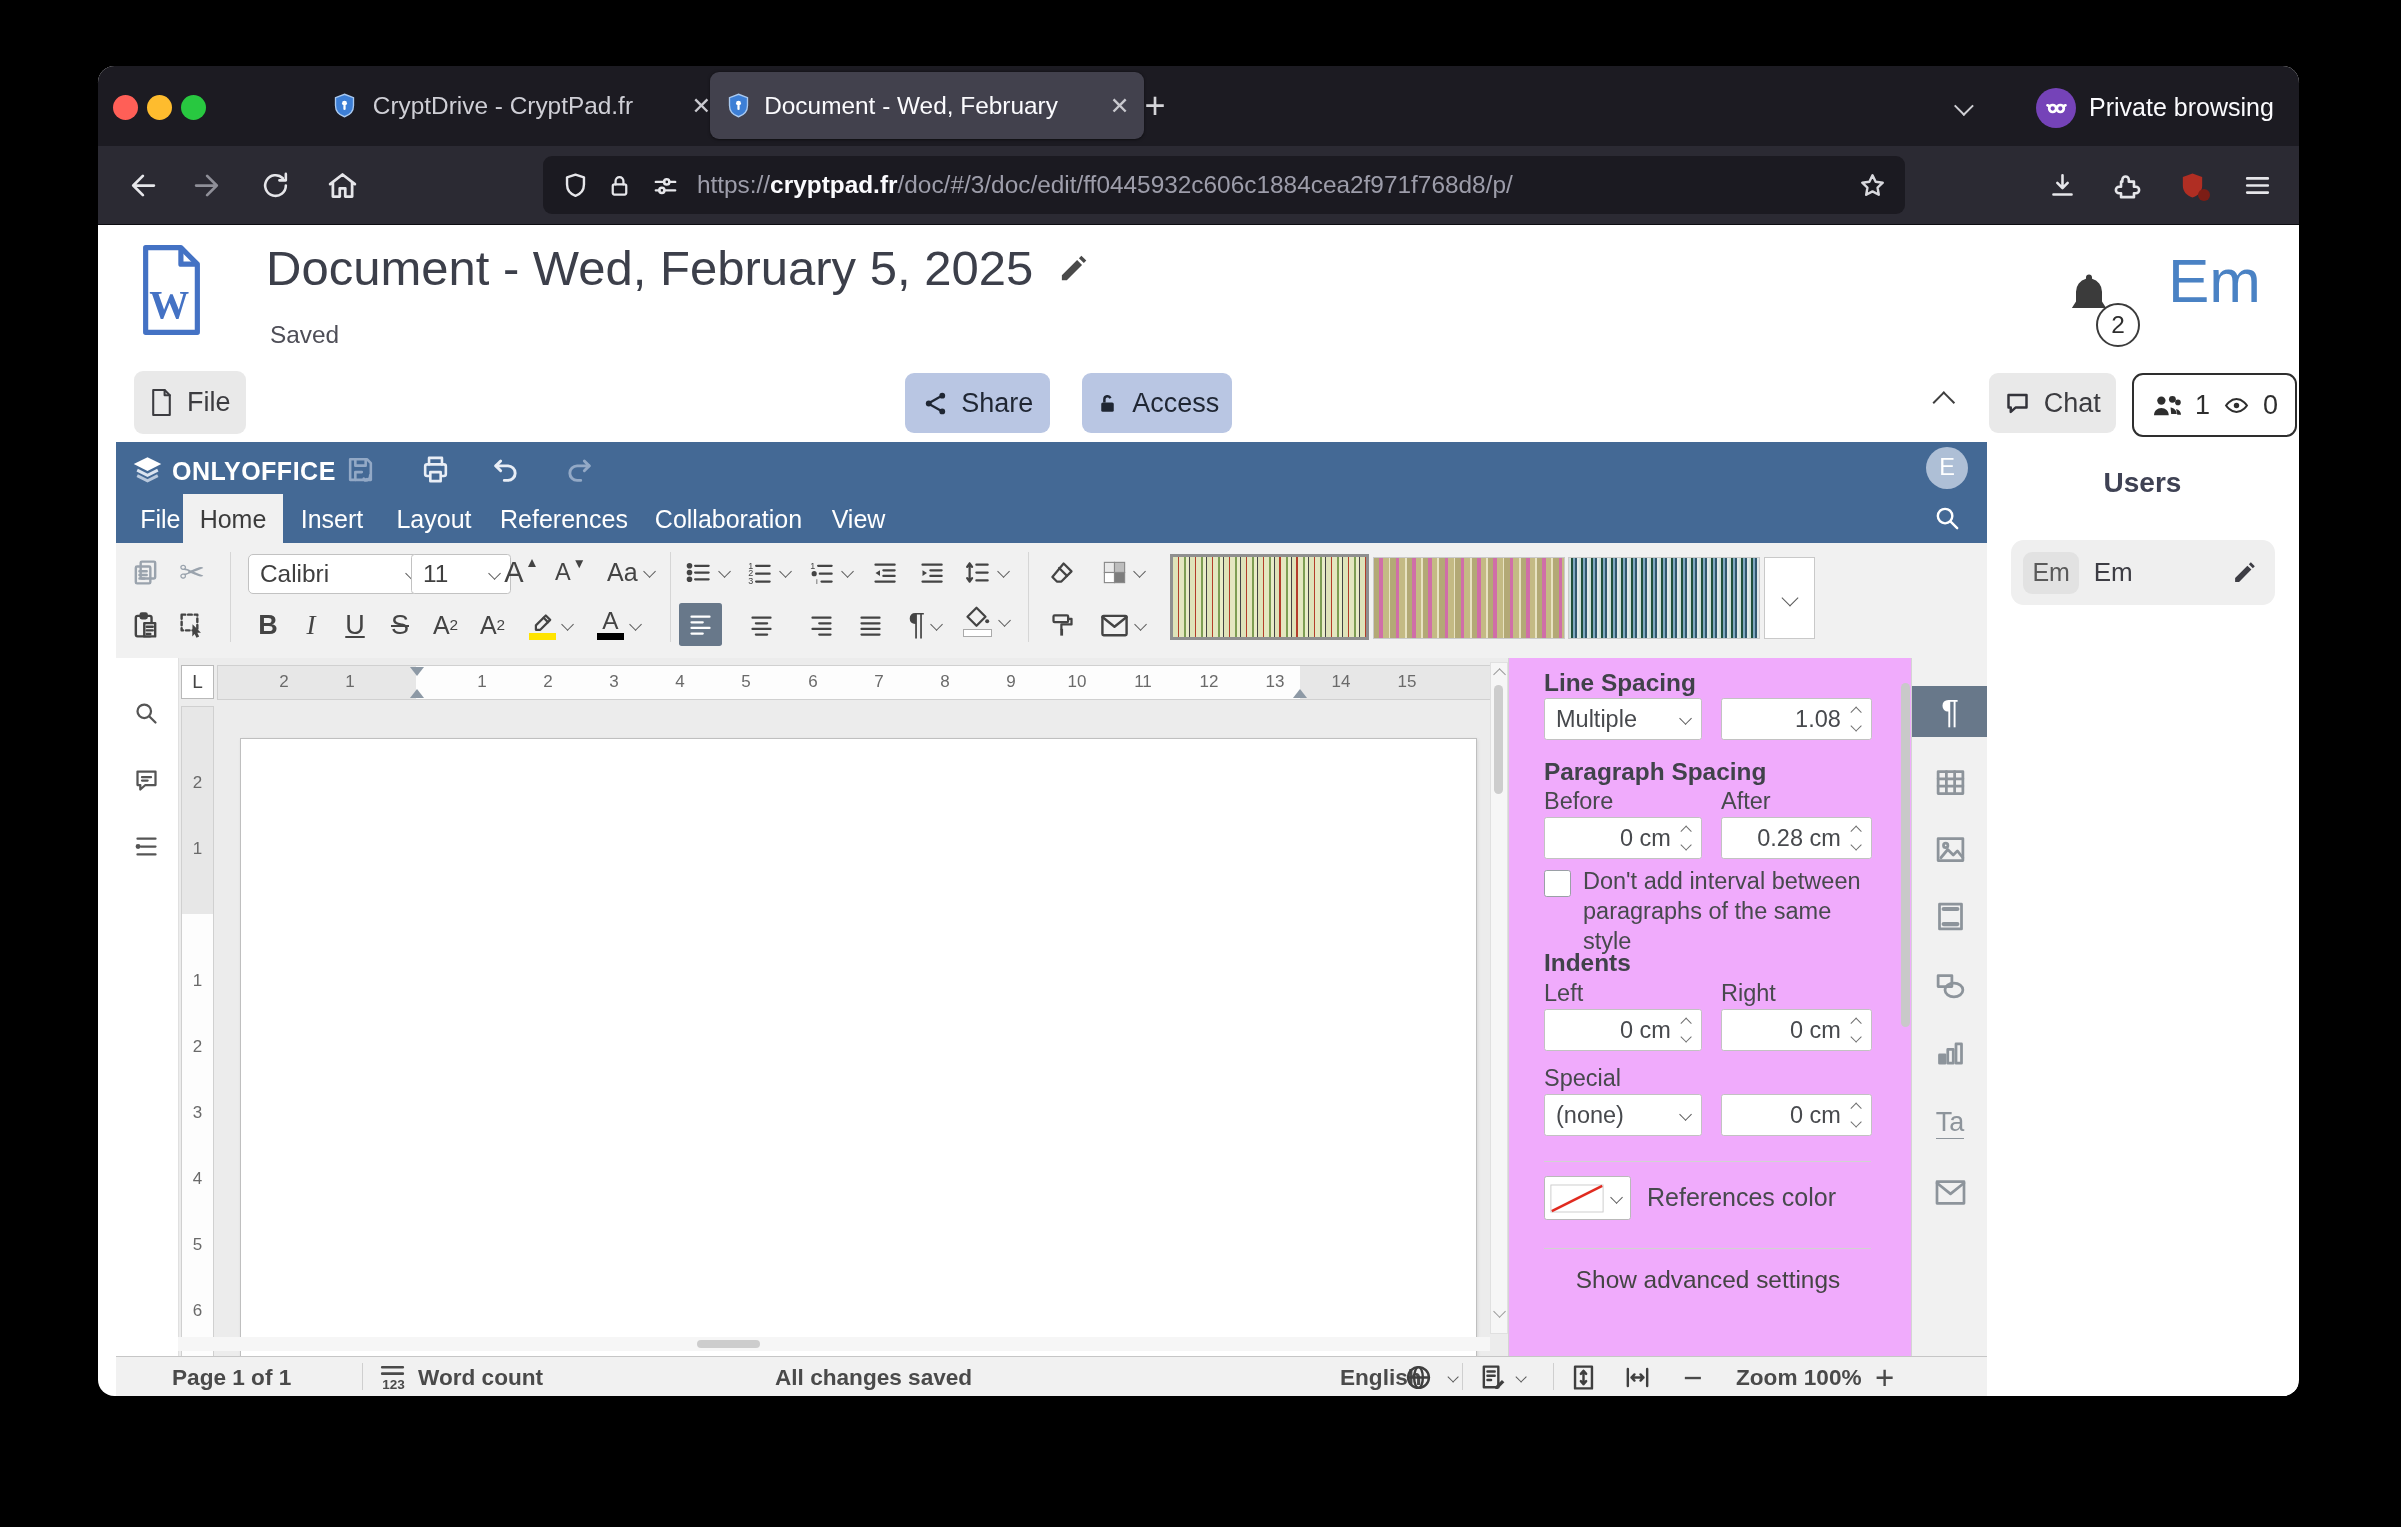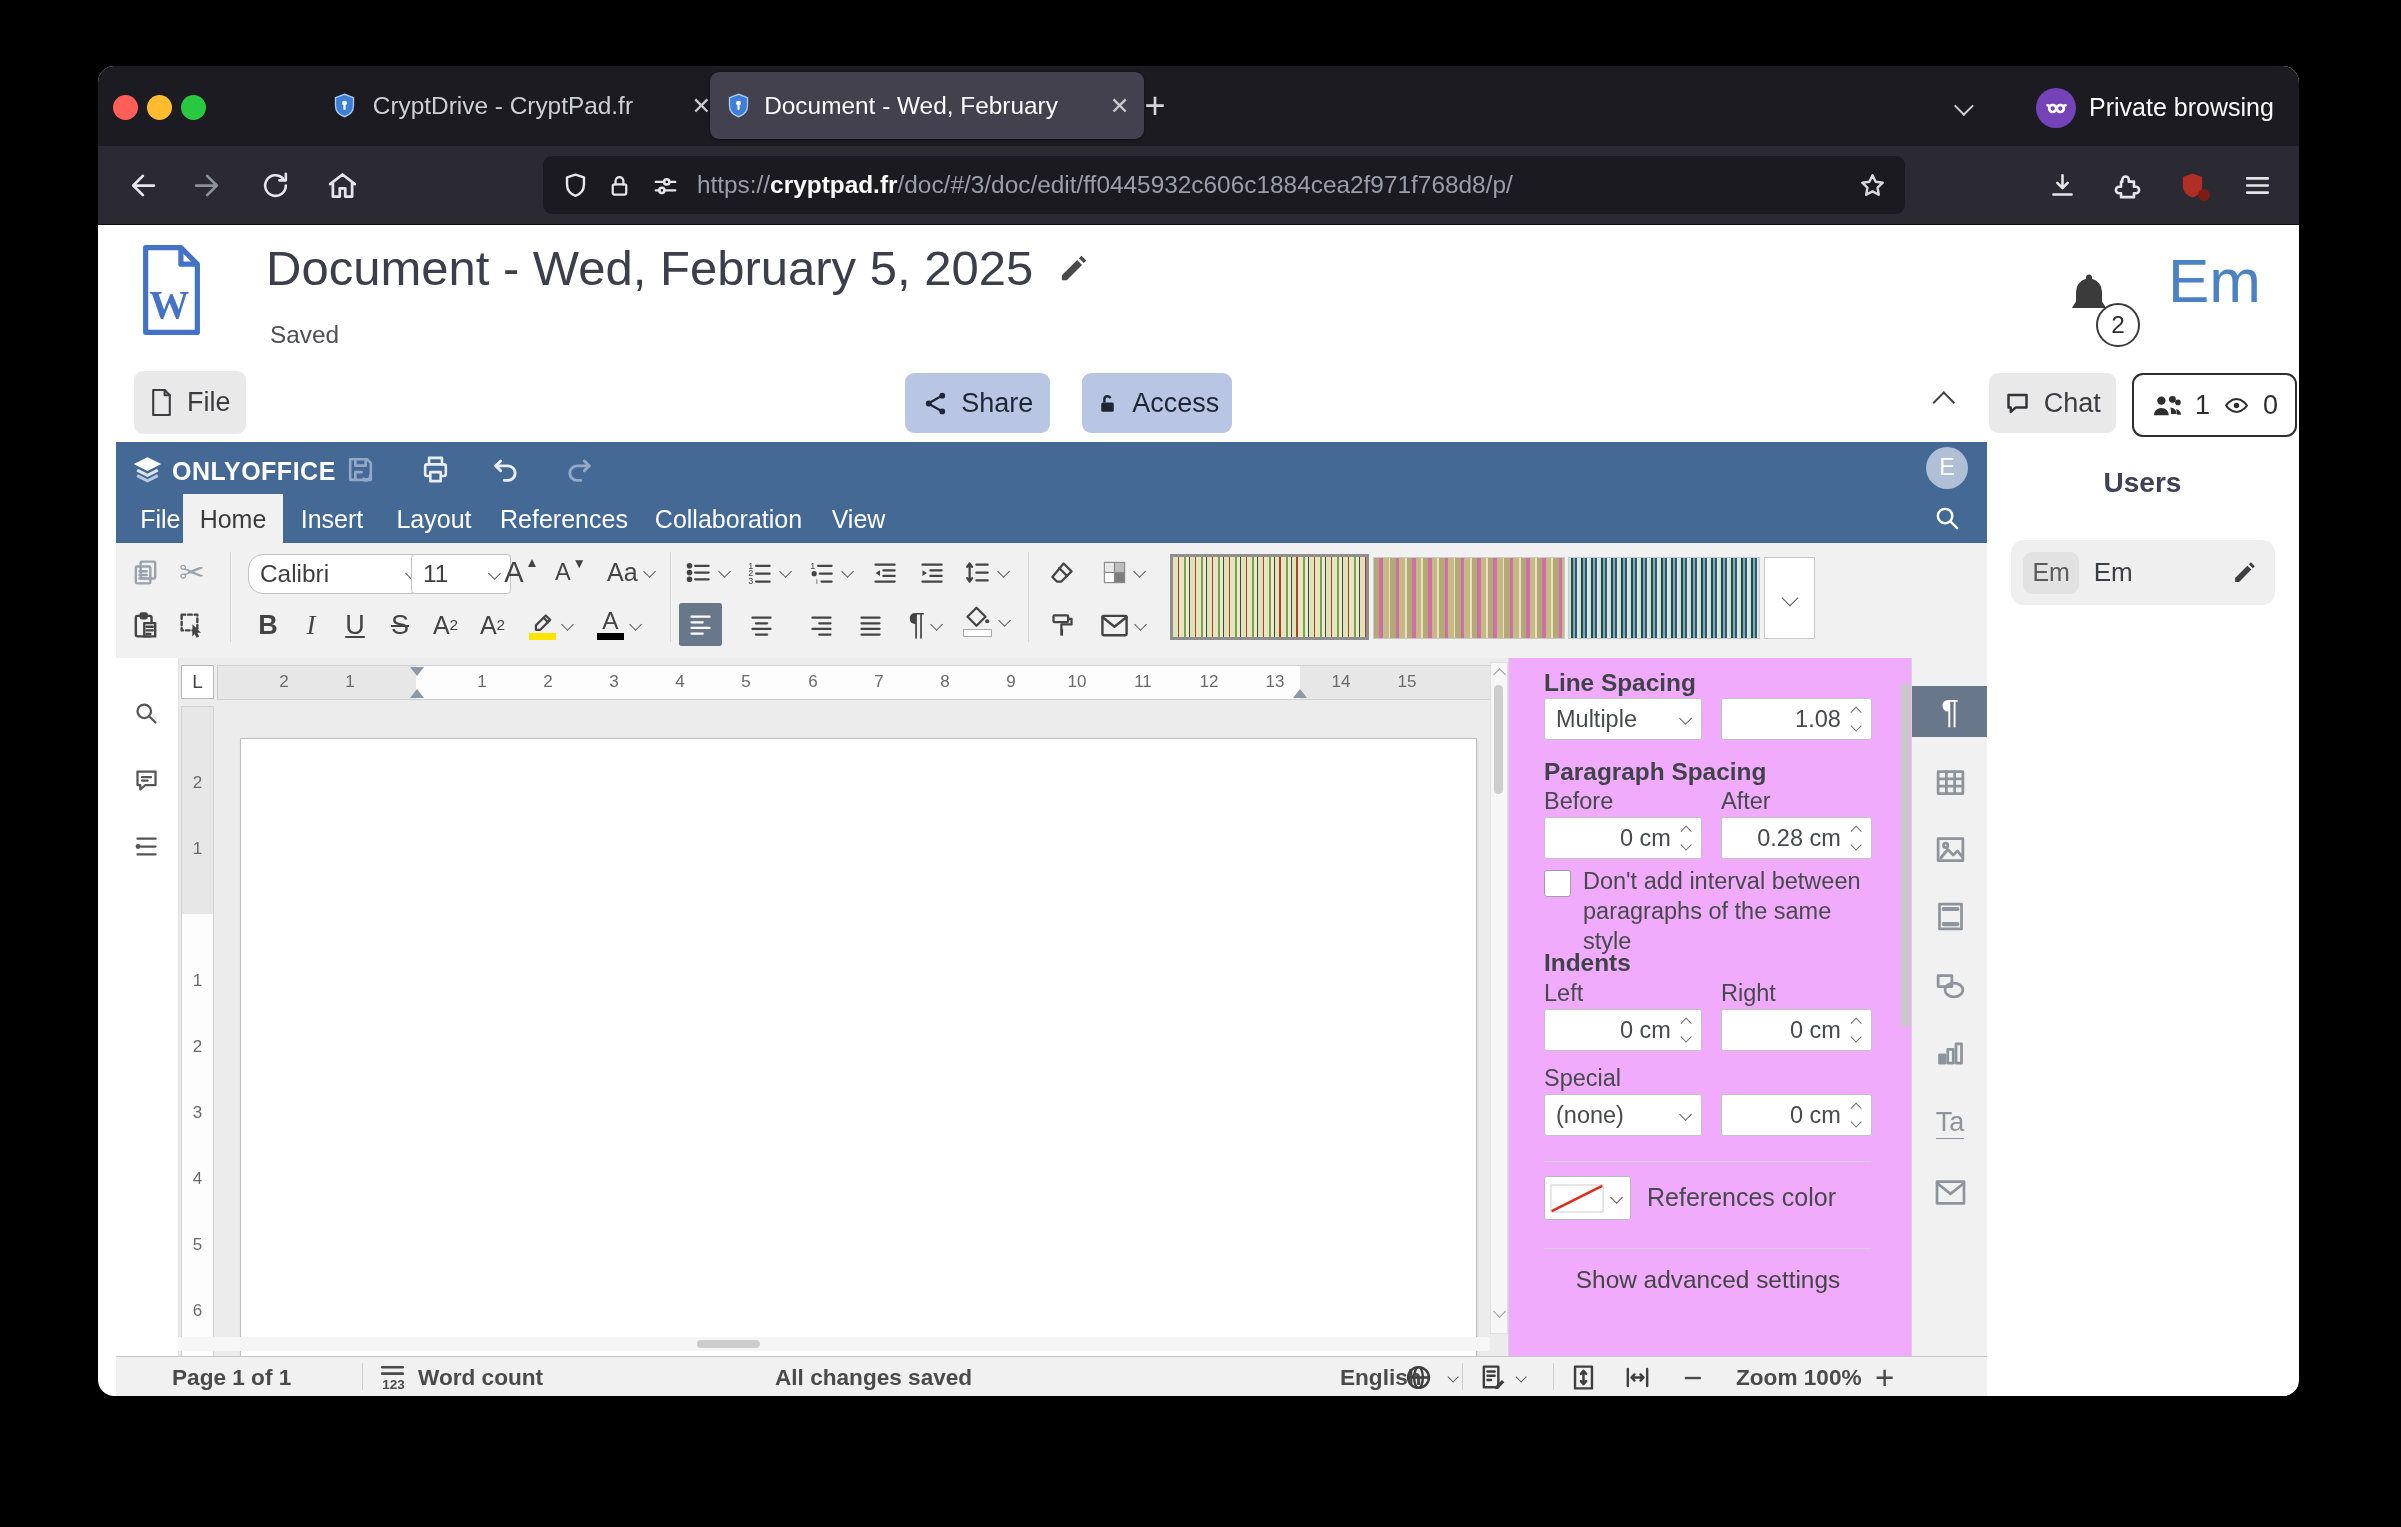--- a/index.html
+++ b/index.html
@@ -339,21 +339,21 @@
             </svg>
           </div>
       <div class="tb" style="left:56px;top:62px;width:40px">
             <svg width="29" height="29" viewBox="0 0 24 24" class="ic">
               <rect x="3" y="3" width="13" height="13" stroke-dasharray="3 2.4"></rect>
               <path d="M12 11l7 7h-3l1.5 3.2-2.2 1-1.5-3.2-2 2z" fill="#444" stroke="none"></path>
             </svg>
           </div>
       <div class="vdiv" style="left:114px"></div>
 
-      <div class="flex" style="position:absolute;left:132px;top:11px;width:156px;height:38px;background:#fff;border:0.9px solid #c2c2c2;border-radius:15px;padding:0 11px;justify-content:space-between;font-size:24.4px;color:#3f3f3f">
+      <div class="flex" style="position:absolute;left:132px;top:11px;width:156px;height:38px;background:#fff;border:0.9px solid #c2c2c2;border-radius:5px;padding:0 11px;justify-content:space-between;font-size:24.4px;color:#3f3f3f">
             <span>Calibri</span>
             <i class="cv"></i>
           </div>
       <div class="flex" style="position:absolute;left:295px;top:11px;width:76px;height:38px;background:#fff;border:0.9px solid #c2c2c2;border-radius:3.6px;padding:0 11px;justify-content:space-between;font-size:24.4px;color:#3f3f3f">
             <span>11</span>
             <i class="cv"></i>
           </div>
       <div class="tb" style="left:384px;top:9px;width:43px;font-size:29px">
             <span>A</span>
             <span style="font-size:13.6px;margin:-20px 0 0 1.8px">▲</span>

